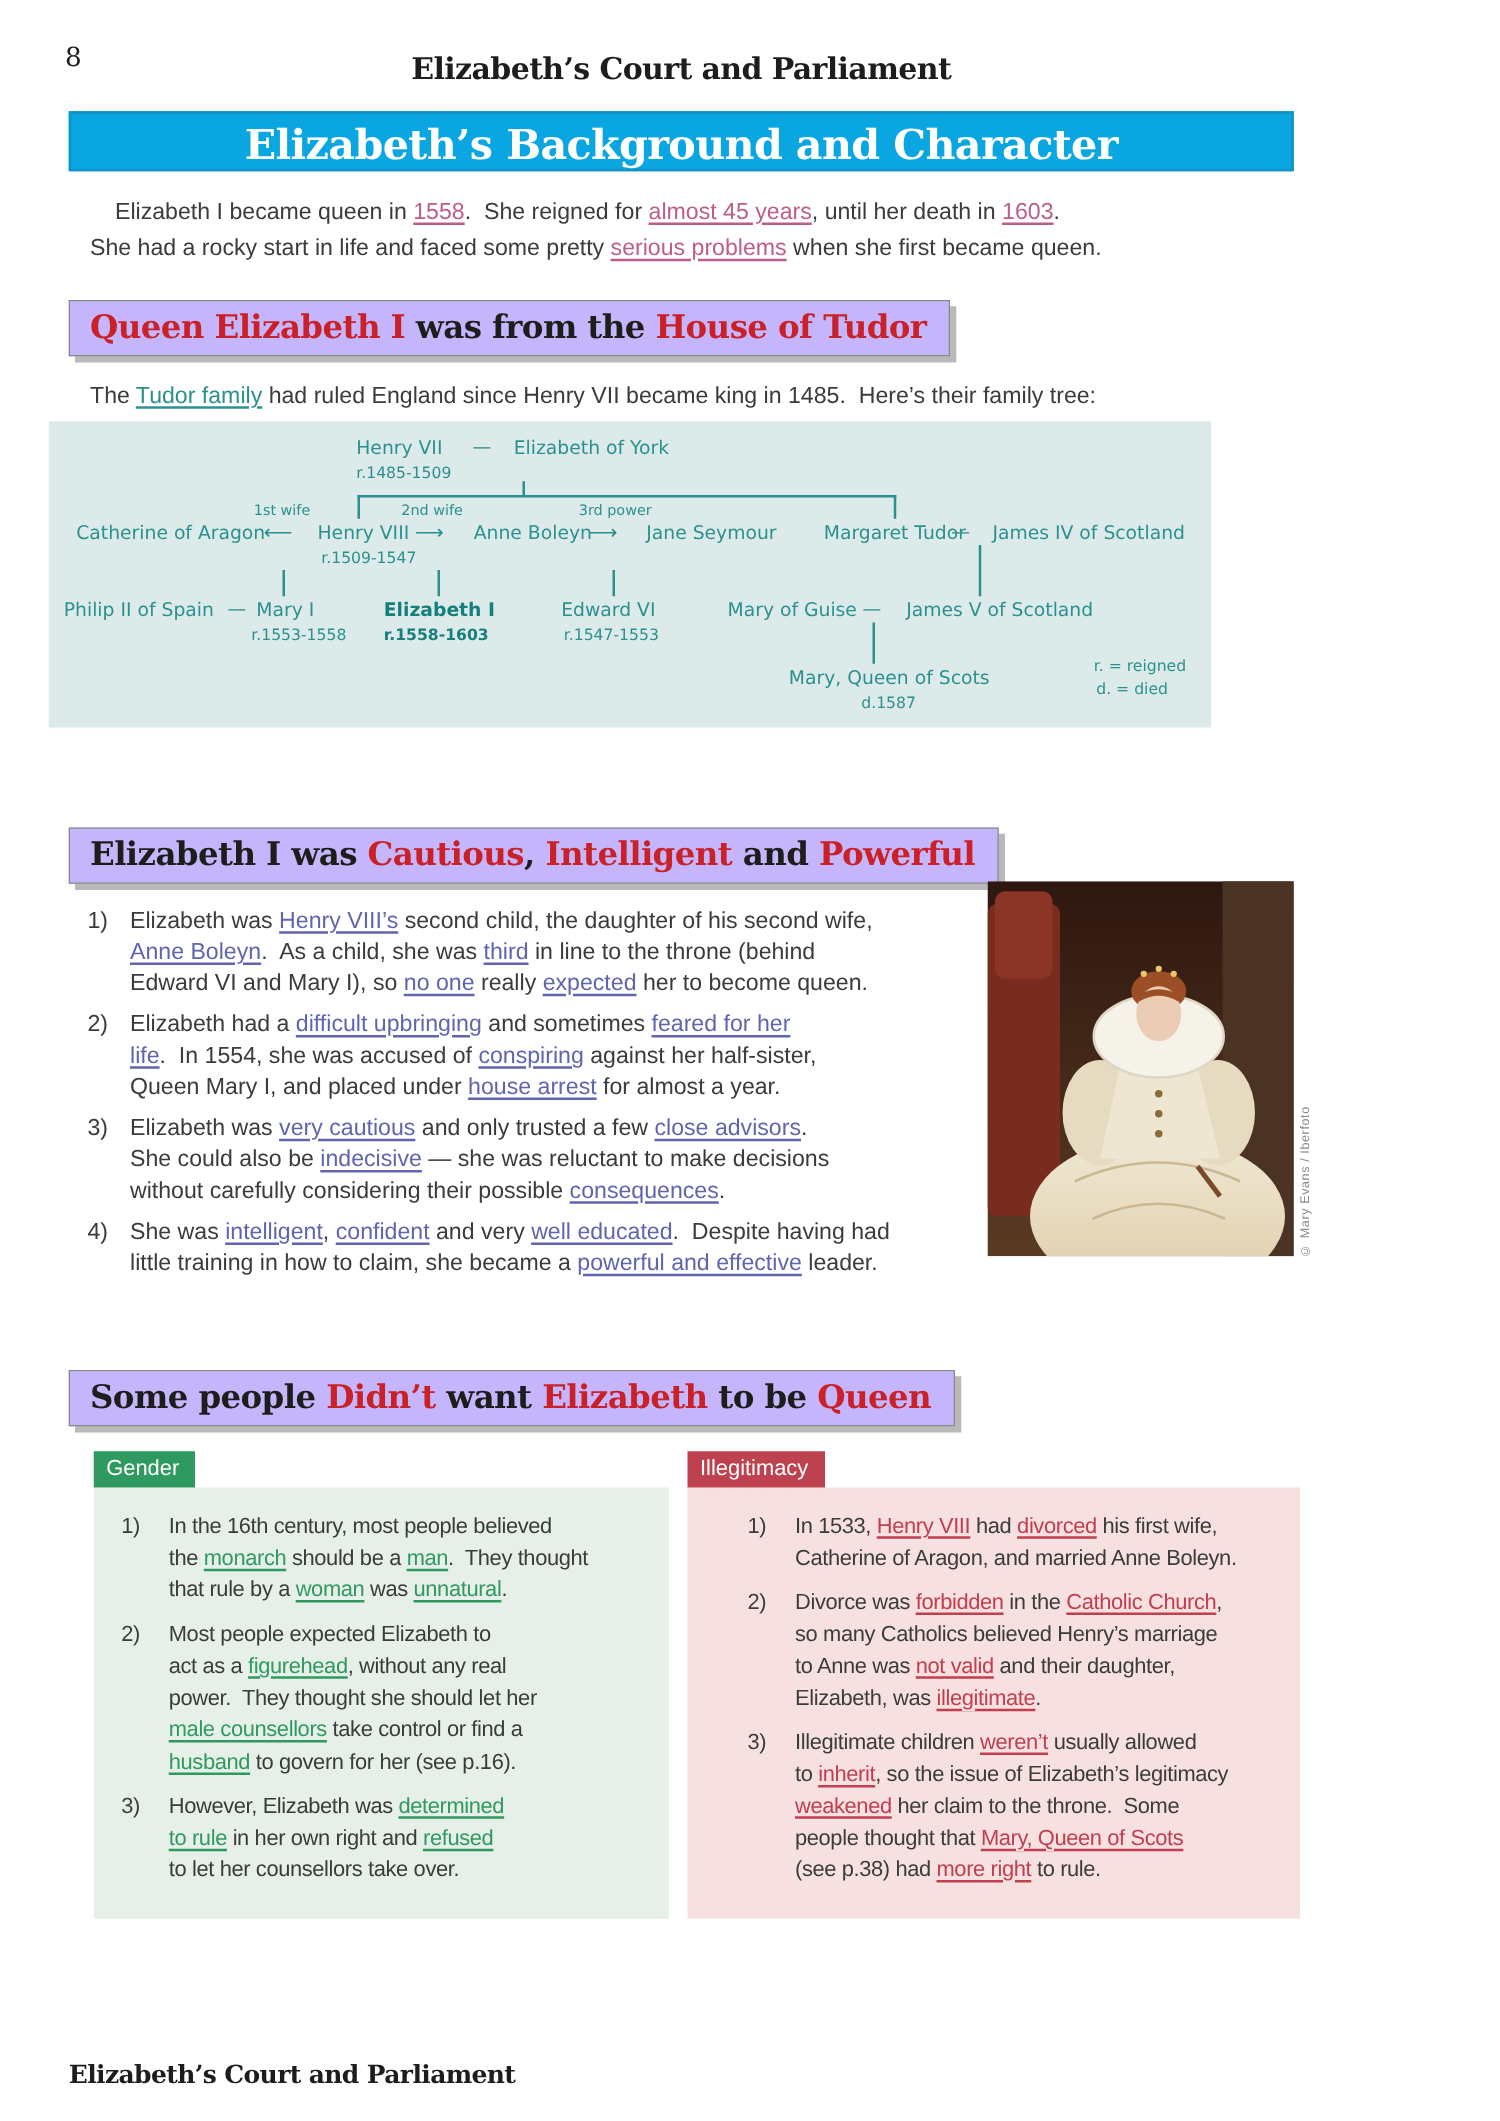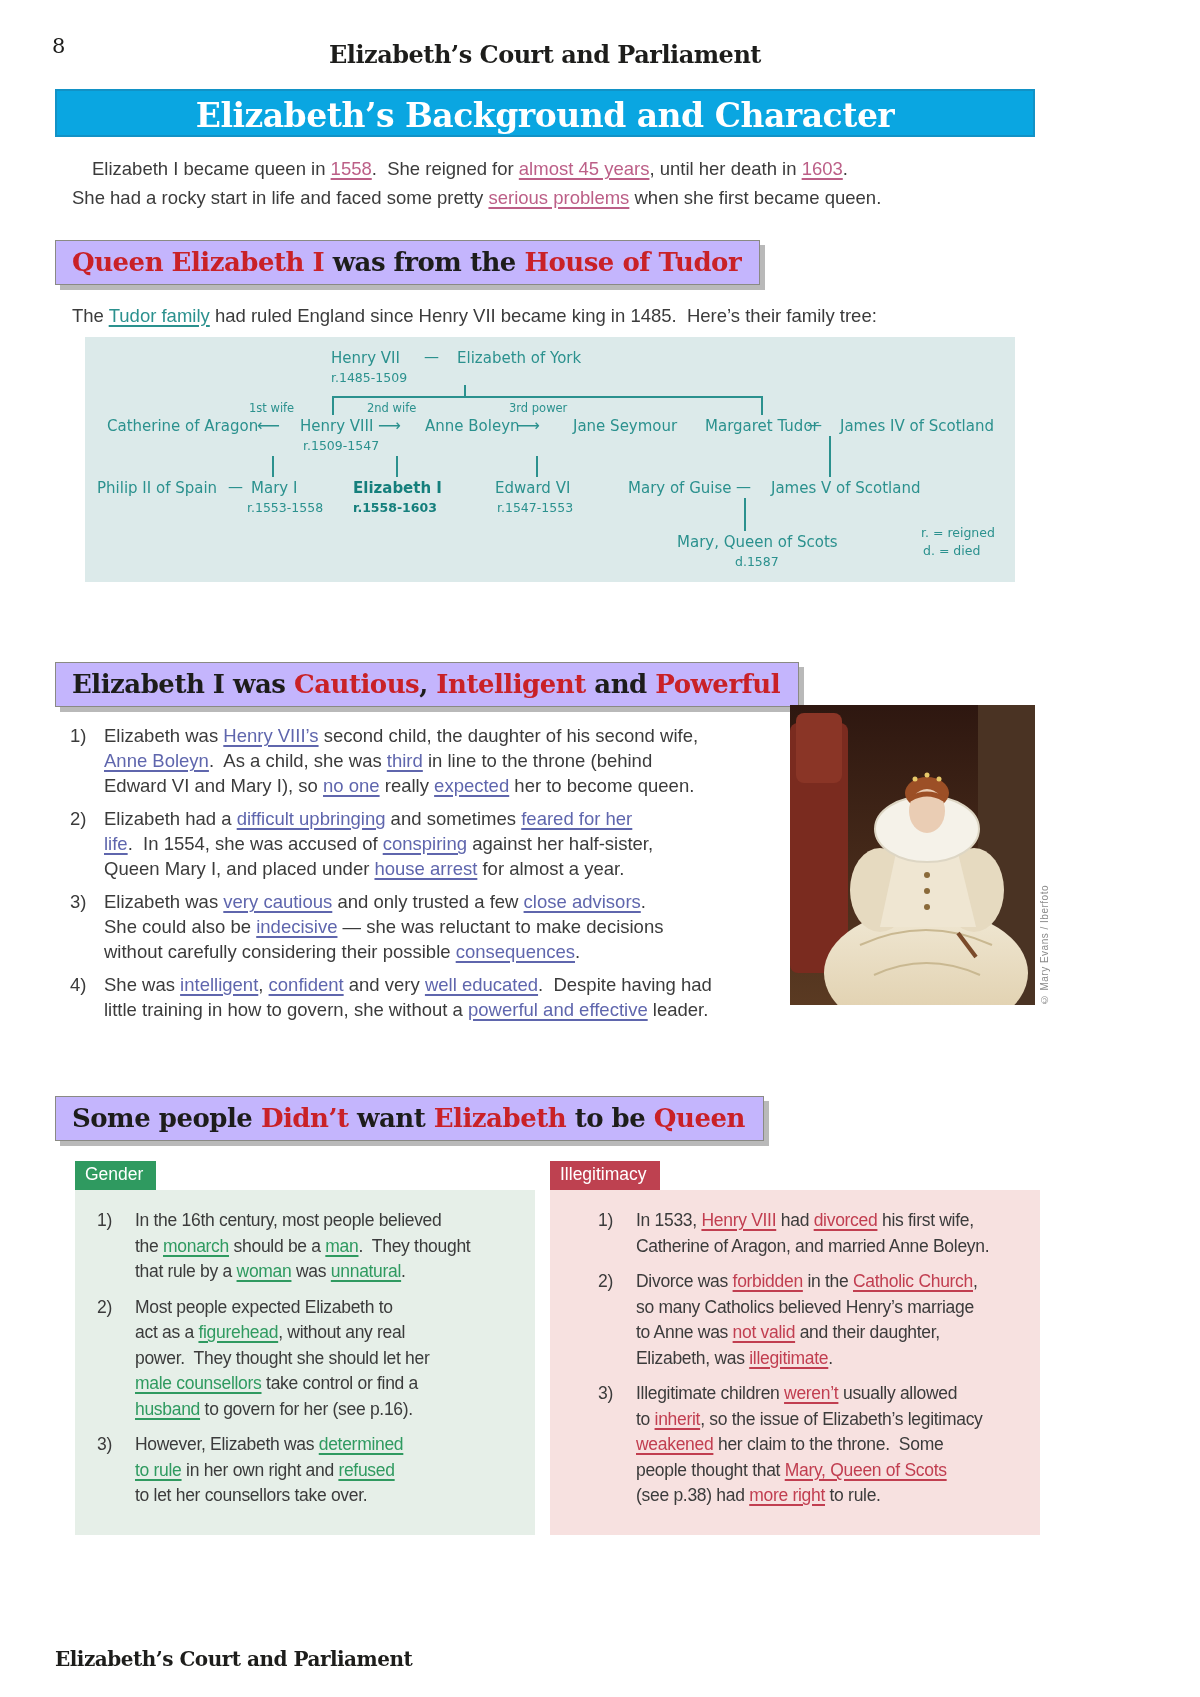--- a/index.html
+++ b/index.html
@@ -21,21 +21,21 @@
 
   
   .sec-head{width:fit-content;margin-left:55px;background:#c4b5fd;border:1.5px solid #8a8a84;
       box-shadow:5px 5px 0 #b9b9b9;padding:6px 18px 7px 16px;
       font-family:"DejaVu Serif",serif;font-weight:bold;font-size:26px;color:#1d1d1b;letter-spacing:-0.5px;white-space:nowrap;}
   .rd{color:#C92127;}
 
   .tree-intro{margin:20px 0 0 72px;font-size:18.5px;}
 
   
-  .tree{position:relative;width:930px;height:245px;margin:10px 0 0 85px;background:#DCEAEA;}
+  .tree{position:relative;width:930px;height:245px;margin:10px 0 0 39px;background:#DCEAEA;}
   .t-node{position:absolute;white-space:nowrap;font-family:"DejaVu Sans",sans-serif;
       font-size:15px;color:#2B918E;}
   .t-small{font-size:11.5px;}
   .t-reign{font-size:12.5px;}
   .t-bold{font-weight:bold;color:#157F7C;}
   .t-line{position:absolute;background:#2B918E;}
   .t-arrow{font-size:16px;letter-spacing:-1px;}
 
   
   .u{text-decoration:underline;text-underline-offset:3px;text-decoration-thickness:1.5px;}
@@ -106,21 +106,21 @@
     <div class="t-node t-small" style="left:164px;top:64px;">1st wife</div>
     <div class="t-node t-small" style="left:282px;top:64px;">2nd wife</div>
     <div class="t-node t-small" style="left:424px;top:64px;">3rd power</div>
 
     <div class="t-node" style="left:22px;top:80px;">Catherine of Aragon</div>
     <div class="t-node t-arrow" style="left:172px;top:79px;">⟵</div>
     <div class="t-node" style="left:215px;top:80px;">Henry VIII</div>
     <div class="t-node t-arrow" style="left:293px;top:79px;">⟶</div>
     <div class="t-node" style="left:340px;top:80px;">Anne Boleyn</div>
     <div class="t-node t-arrow" style="left:432px;top:79px;">⟶</div>
-    <div class="t-node" style="left:488px;top:80px;">Jane Seymour</div>
+    <div class="t-node" style="left:478px;top:80px;">Jane Seymour</div>
     <div class="t-node" style="left:620px;top:80px;">Margaret Tudor</div>
     <div class="t-node" style="left:722px;top:79px;">—</div>
     <div class="t-node" style="left:755px;top:80px;">James IV of Scotland</div>
     <div class="t-node t-reign" style="left:218px;top:101px;">r.1509-1547</div>
 
     <div class="t-line" style="left:187px;top:119px;width:2px;height:21px;"></div>
     <div class="t-line" style="left:311px;top:119px;width:2px;height:21px;"></div>
     <div class="t-line" style="left:451px;top:119px;width:2px;height:21px;"></div>
     <div class="t-line" style="left:744px;top:99px;width:2px;height:41px;"></div>
 
@@ -157,21 +157,21 @@
         <div class="li">
           <div class="li-num">2)</div>
           <div class="li-body"><span>Elizabeth had a </span><span class="u">difficult upbringing</span><span> and sometimes </span><span class="u">feared for her</span><br><span class="u">life</span><span>.&nbsp; In 1554, she was accused of </span><span class="u">conspiring</span><span> against her half-sister,</span><br><span>Queen Mary I, and placed under </span><span class="u">house arrest</span><span> for almost a year.</span></div>
         </div>
         <div class="li">
           <div class="li-num">3)</div>
           <div class="li-body"><span>Elizabeth was </span><span class="u">very cautious</span><span> and only trusted a few </span><span class="u">close advisors</span><span>.</span><br><span>She could also be </span><span class="u">indecisive</span><span> — she was reluctant to make decisions</span><br><span>without carefully considering their possible </span><span class="u">consequences</span><span>.</span></div>
         </div>
         <div class="li">
           <div class="li-num">4)</div>
-          <div class="li-body"><span>She was </span><span class="u">intelligent</span><span>, </span><span class="u">confident</span><span> and very </span><span class="u">well educated</span><span>.&nbsp; Despite having had</span><br><span>little training in how to govern, she without a </span><span class="u">powerful and effective</span><span> leader.</span></div>
+          <div class="li-body"><span>She was </span><span class="u">intelligent</span><span>, </span><span class="u">confident</span><span> and very </span><span class="u">well educated</span><span>.&nbsp; Despite having had</span><br><span>little training in how to claim, she became a </span><span class="u">powerful and effective</span><span> leader.</span></div>
         </div>
       </div>
     <div class="portrait-wrap">
       <svg viewBox="0 0 245 300" width="245" height="300" xmlns="http://www.w3.org/2000/svg">
         <defs>
           <linearGradient id="bgG" x1="0" y1="0" x2="0" y2="1">
             <stop offset="0" stop-color="#2E1710"></stop>
               <stop offset="1" stop-color="#5A3A22"></stop>
           </linearGradient>
           <linearGradient id="skG" x1="0" y1="0" x2="0" y2="1">

